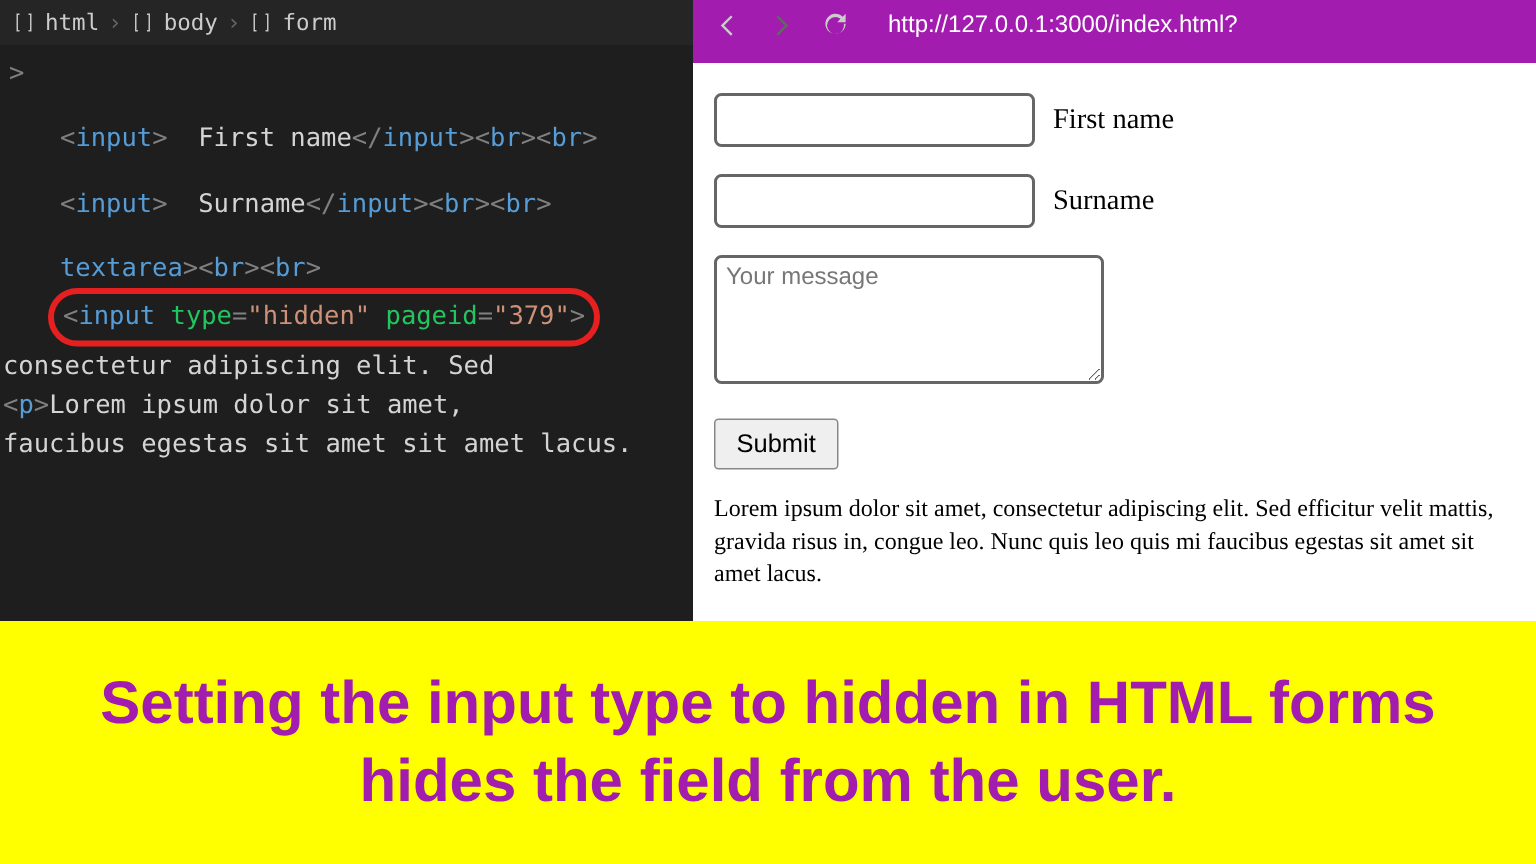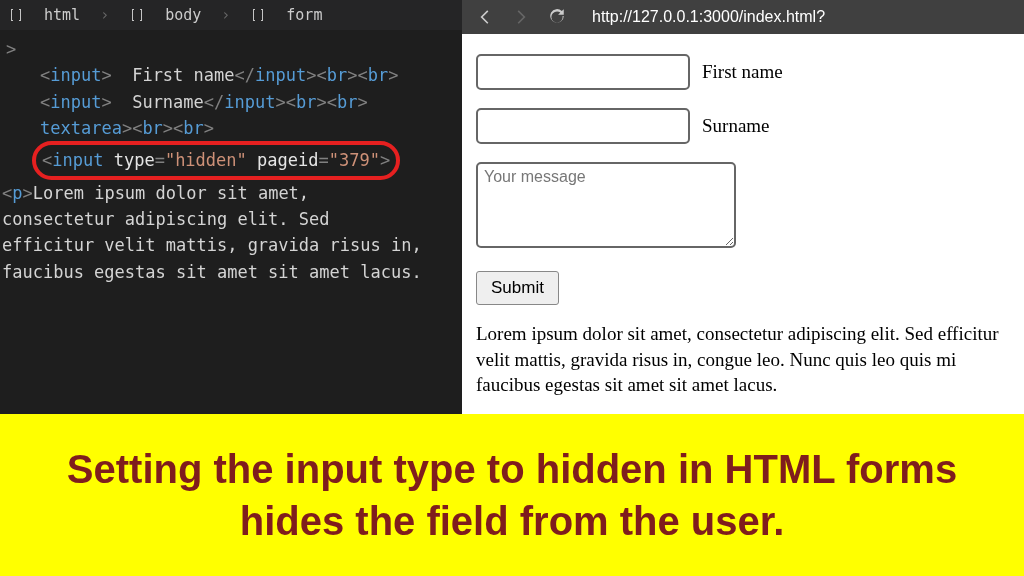--- a/index.html
+++ b/index.html
@@ -13,38 +13,38 @@
   background: #1e1e1e;
   color: #d4d4d4;
   font-family: Consolas, monospace;
   font-size: 17px;
   overflow: hidden;
   position: relative;
 }
 .breadcrumb-bar {
   display: flex;
   align-items: center;
-  gap: 20px;
+  gap: 6px;
   padding: 6px 8px;
   background: #252526;
   font-size: 15px;
   color: #cccccc;
 }
 .breadcrumb-icon {
   display: inline-flex;
   color: #c5c5c5;
 }
 .breadcrumb-sep { color: #666; }
 .code-area { padding: 6px 2px; line-height: 1.55; }
 .code-line { white-space: pre; }
 .indent1 { padding-left: 4px; }
-.indent2 { padding-left: 38px; }
+.indent2 { padding-left: 38px; margin-top: 17px; }
 .tag-bracket { color: #808080; }
 .tag-name { color: #569cd6; }
-.attr-name { color: #e5e5e5; }
+.attr-name { color: #22c55e; }
 .attr-value { color: #ce9178; }
 .code-text { color: #d4d4d4; }
 .highlight-box {
   border: 4px solid #e62020;
   border-radius: 24px;
   padding: 2px 6px;
   display: inline-block;
   margin-left: 30px;
 }
 
@@ -52,21 +52,21 @@
 .browser-panel {
   width: 562px;
   background: #ffffff;
   display: flex;
   flex-direction: column;
 }
 .browser-toolbar {
   display: flex;
   gap: 18px;
   padding: 8px 14px;
-  background: #404040;
+  background: #a21caf;
   color: #cccccc;
   height: 44px;
 }
 .nav-btn { color: #ccc; display: inline-flex; cursor: pointer; }
 .nav-btn.disabled { color: #666; }
 .url-bar { color: #ffffff; font-size: 16px; padding-left: 8px; }
 .page-content {
   padding: 20px 14px;
   font-family: "Times New Roman", serif;
   font-size: 18px;
@@ -95,36 +95,36 @@
 }
 button.submit {
   margin-top: 18px;
   padding: 6px 14px;
   font-size: 17px;
   background: #efefef;
   border: 1px solid #888;
   border-radius: 3px;
   cursor: pointer;
 }
-.lorem-p { margin-top: 16px; font-size: 19px; line-height: 1.35; }
+.lorem-p { margin-top: 16px; font-size: 16px; line-height: 1.35; }
 
 
 .caption-bar {
   height: 162px;
   background: #ffff00;
   display: flex;
   align-items: center;
   justify-content: center;
   padding: 0 20px;
 }
 .caption-text {
   font-family: Arial, sans-serif;
   font-size: 40px;
   font-weight: bold;
-  color: #7f1d1d;
+  color: #a21caf;
   text-align: center;
   line-height: 1.3;
 }
 </style>
 </head>
 <body>
 
 <div class="top-section">
 
   <div class="editor-panel">
@@ -150,23 +150,22 @@
       </span>
       <span>form</span>
     </div>
 
     <div class="code-area">
       <div class="code-line indent1"><span class="tag-bracket">&gt;</span></div>
       <div class="code-line indent2"><span class="tag-bracket">&lt;</span><span class="tag-name">input</span><span class="tag-bracket">&gt;</span><span class="code-text">  First name</span><span class="tag-bracket">&lt;/</span><span class="tag-name">input</span><span class="tag-bracket">&gt;&lt;</span><span class="tag-name">br</span><span class="tag-bracket">&gt;&lt;</span><span class="tag-name">br</span><span class="tag-bracket">&gt;</span></div>
       <div class="code-line indent2"><span class="tag-bracket">&lt;</span><span class="tag-name">input</span><span class="tag-bracket">&gt;</span><span class="code-text">  Surname</span><span class="tag-bracket">&lt;/</span><span class="tag-name">input</span><span class="tag-bracket">&gt;&lt;</span><span class="tag-name">br</span><span class="tag-bracket">&gt;&lt;</span><span class="tag-name">br</span><span class="tag-bracket">&gt;</span></div>
       <div class="code-line indent2"><span class="tag-name">textarea</span><span class="tag-bracket">&gt;&lt;</span><span class="tag-name">br</span><span class="tag-bracket">&gt;&lt;</span><span class="tag-name">br</span><span class="tag-bracket">&gt;</span></div>
       <div class="code-line"><span class="highlight-box"><span class="tag-bracket">&lt;</span><span class="tag-name">input</span> <span class="attr-name">type</span><span class="tag-bracket">=</span><span class="attr-value">"hidden"</span> <span class="attr-name">pageid</span><span class="tag-bracket">=</span><span class="attr-value">"379"</span><span class="tag-bracket">&gt;</span></span></div>
+      <div class="code-line"><span class="code-text">consectetur adipiscing elit. Sed</span></div>
       <div class="code-line"><span class="tag-bracket">&lt;</span><span class="tag-name">p</span><span class="tag-bracket">&gt;</span><span class="code-text">Lorem ipsum dolor sit amet,</span></div>
-      <div class="code-line"><span class="code-text">consectetur adipiscing elit. Sed</span></div>
-      <div class="code-line"><span class="code-text">efficitur velit mattis, gravida risus in,</span></div>
       <div class="code-line"><span class="code-text">faucibus egestas sit amet sit amet lacus.</span></div>
     </div>
   </div>
 
   <div class="browser-panel">
     <div class="browser-toolbar">
       <span class="nav-btn">
         <svg width="18" height="18" viewBox="0 0 16 16">
             <path fill="currentColor" d="M10 2 4 8l6 6 1-1-5-5 5-5z"></path>
           </svg>

